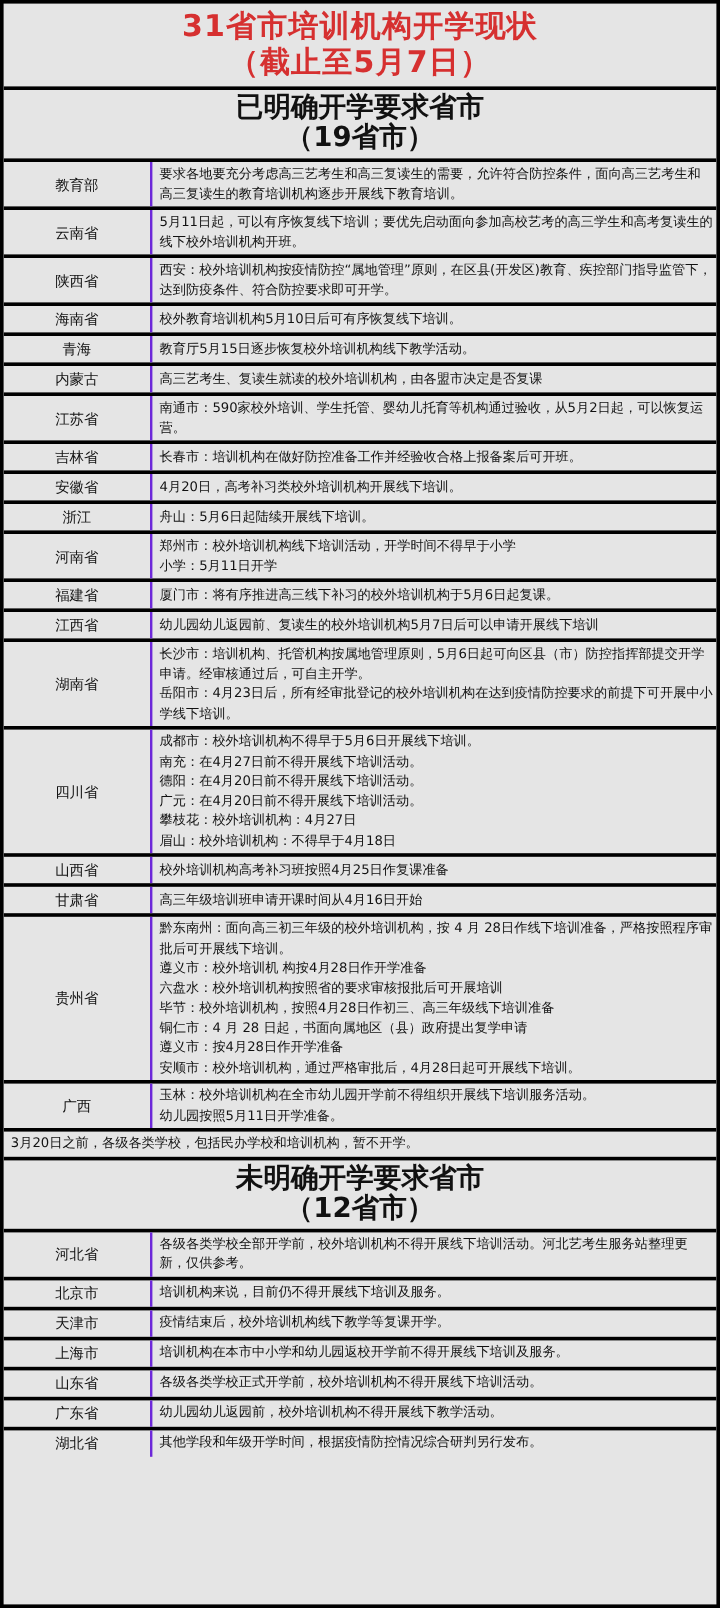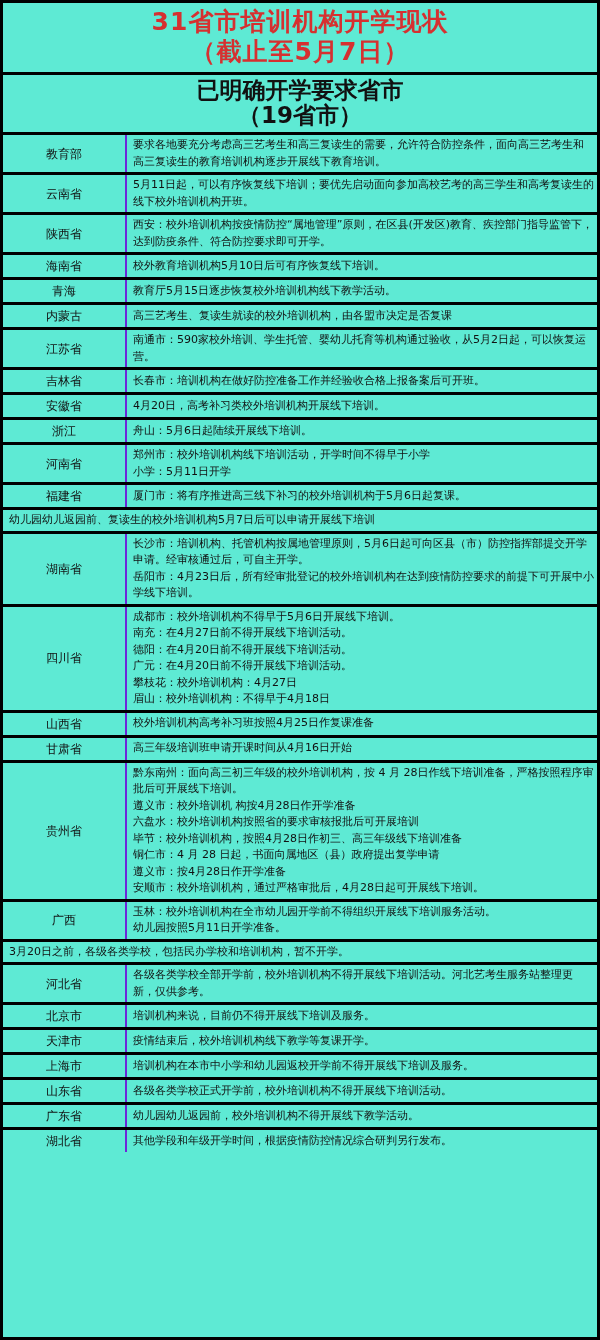--- a/index.html
+++ b/index.html
@@ -9,21 +9,21 @@
     font-family: "DejaVu Sans", sans-serif;
     color: #111111;
   }
   .page {
     position: relative;
     width: 600px;
     height: 1340px;
     box-sizing: border-box;
     border: 3px solid #000000;
     overflow: hidden;
-    background: #5eead4;
+    background: #e5e5e5;
     display: flex;
     flex-direction: column;
   }
   .title-box {
     box-sizing: border-box;
     border-bottom: 3px solid #000000;
     text-align: center;
     padding: 4px 0 5px 0;
   }
   .title-line {
@@ -161,20 +161,21 @@
           <div class="line">小学：5月11日开学</div>
         </div>
       </div>
       <div class="row">
         <div class="region">福建省</div>
         <div class="content">
           <div class="line">厦门市：将有序推进高三线下补习的校外培训机构于5月6日起复课。</div>
         </div>
       </div>
       <div class="row">
+        <div class="region">江西省</div>
         <div class="content">
           <div class="line">幼儿园幼儿返园前、复读生的校外培训机构5月7日后可以申请开展线下培训</div>
         </div>
       </div>
       <div class="row">
         <div class="region">湖南省</div>
         <div class="content">
           <div class="line">长沙市：培训机构、托管机构按属地管理原则，5月6日起可向区县（市）防控指挥部提交开学申请。经审核通过后，可自主开学。</div>
           <div class="line">岳阳市：4月23日后，所有经审批登记的校外培训机构在达到疫情防控要求的前提下可开展中小学线下培训。</div>
         </div>
@@ -219,20 +220,24 @@
         <div class="content">
           <div class="line">玉林：校外培训机构在全市幼儿园开学前不得组织开展线下培训服务活动。</div>
           <div class="line">幼儿园按照5月11日开学准备。</div>
         </div>
       </div>
       <div class="row">
         <div class="content">
           <div class="line">3月20日之前，各级各类学校，包括民办学校和培训机构，暂不开学。</div>
         </div>
       </div>
+      <div class="section-header">
+        <div class="hline">未明确开学要求省市</div>
+        <div class="hline">（12省市）</div>
+      </div>
       <div class="row">
         <div class="region">河北省</div>
         <div class="content">
           <div class="line">各级各类学校全部开学前，校外培训机构不得开展线下培训活动。河北艺考生服务站整理更新，仅供参考。</div>
         </div>
       </div>
       <div class="row">
         <div class="region">北京市</div>
         <div class="content">
           <div class="line">培训机构来说，目前仍不得开展线下培训及服务。</div>

